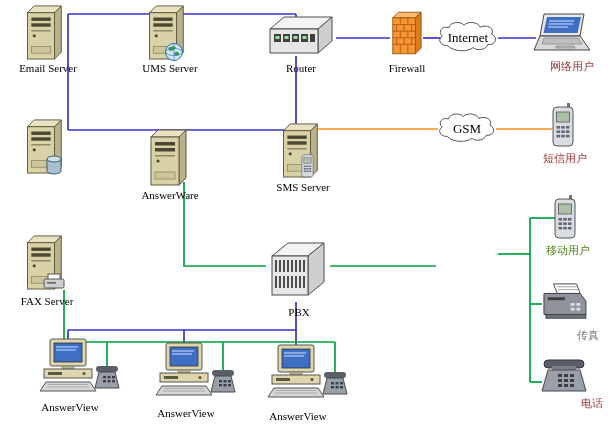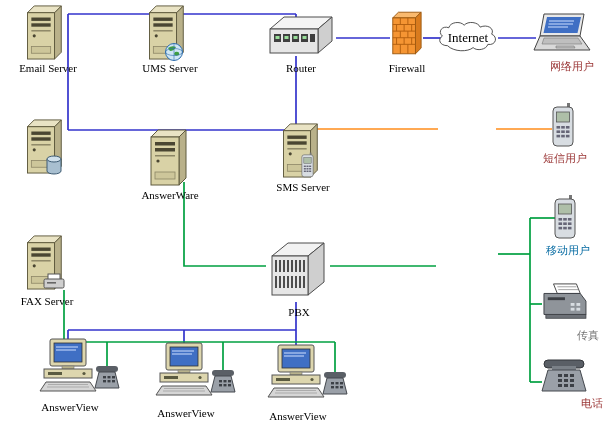--- a/index.html
+++ b/index.html
@@ -291,20 +291,26 @@
   <div class="lbl" style="left:170px;top:188px">AnswerWare</div>
 
   <svg class="node-icon" style="left:274px;top:122px;width:46px;height:56px">
       <use href="#sym-server"></use>
     </svg>
   <svg class="node-icon" style="left:300px;top:152px;width:15px;height:26px">
       <use href="#sym-mobile"></use>
     </svg>
   <div class="lbl" style="left:303px;top:180px">SMS Server</div>
 
+  <div class="cloud" style="left:436px;top:110px;width:62px;height:38px">
+    <svg>
+        <use href="#sym-cloud"></use>
+      </svg>
+    <span class="cloud-text">GSM</span>
+  </div>
 
   <svg class="node-icon" style="left:550px;top:102px;width:26px;height:46px">
       <use href="#sym-mobile"></use>
     </svg>
   <div class="lbl cn" style="left: 565px; top: 151px; color: rgb(153, 51, 51); text-align: right;">短信用户</div>
 
   <svg class="node-icon" style="left:18px;top:234px;width:46px;height:56px">
       <use href="#sym-server"></use>
     </svg>
   <svg class="node-icon" style="left:42px;top:272px;width:24px;height:20px">
@@ -314,21 +320,21 @@
 
   <svg class="node-icon" style="left:266px;top:240px;width:64px;height:62px">
       <use href="#sym-pbx"></use>
     </svg>
   <div class="lbl" style="left:299px;top:305px">PBX</div>
 
 
   <svg class="node-icon" style="left:552px;top:194px;width:26px;height:46px">
       <use href="#sym-mobile"></use>
     </svg>
-  <div class="lbl cn" style="left: 568px; top: 243px; color: #0369a1;">移动用户</div>
+  <div class="lbl cn" style="left: 568px; top: 243px; color: #4d7c0f;">移动用户</div>
 
   <svg class="node-icon" style="left:538px;top:282px;width:52px;height:42px">
       <use href="#sym-fax"></use>
     </svg>
   <div class="lbl cn" style="left: 588px; top: 328px; color: #737373;">传真</div>
 
   <svg class="node-icon" style="left:538px;top:358px;width:52px;height:36px">
       <use href="#sym-phone"></use>
     </svg>
   <div class="lbl cn" style="left: 592px; top: 396px; color: rgb(153, 51, 51);">电话</div>

